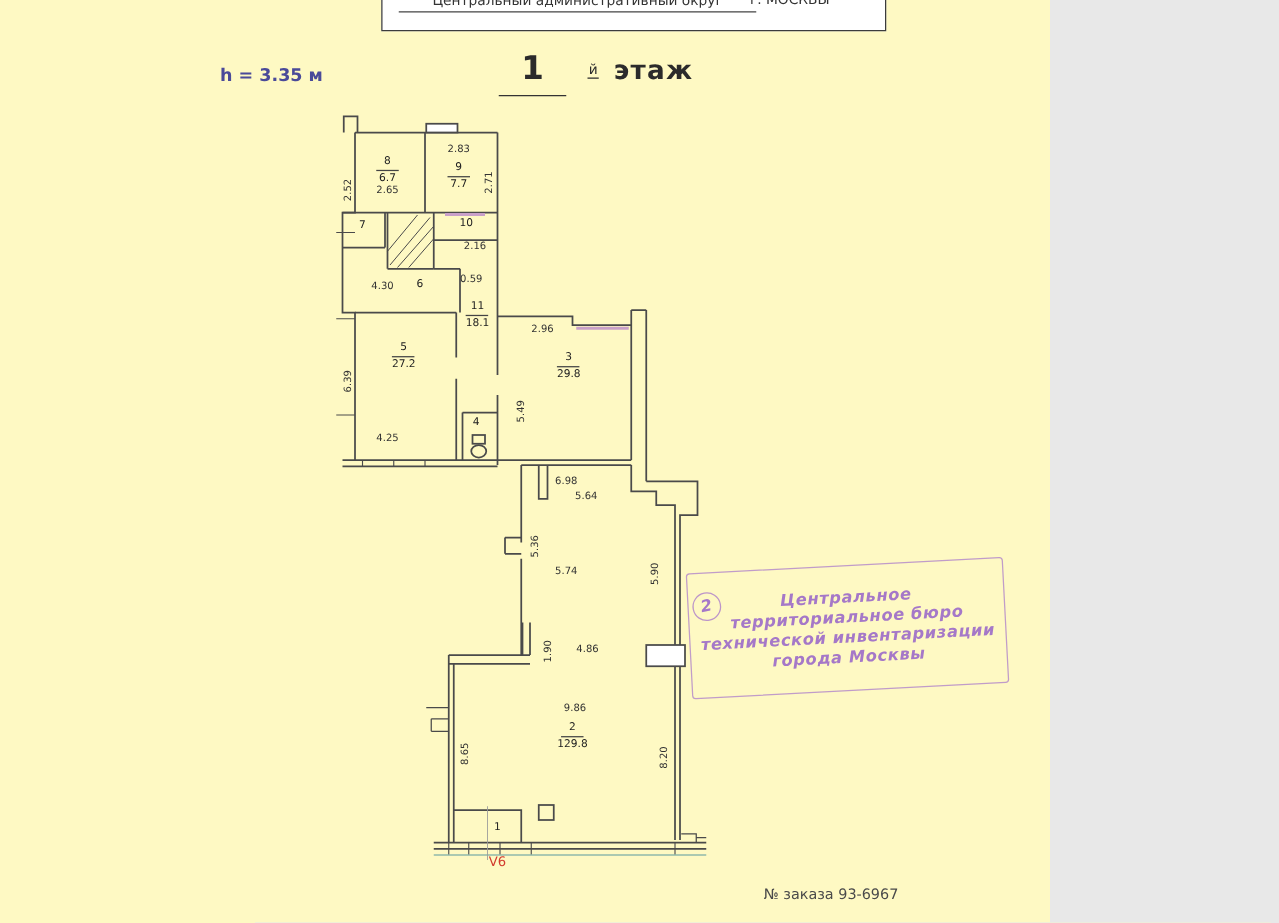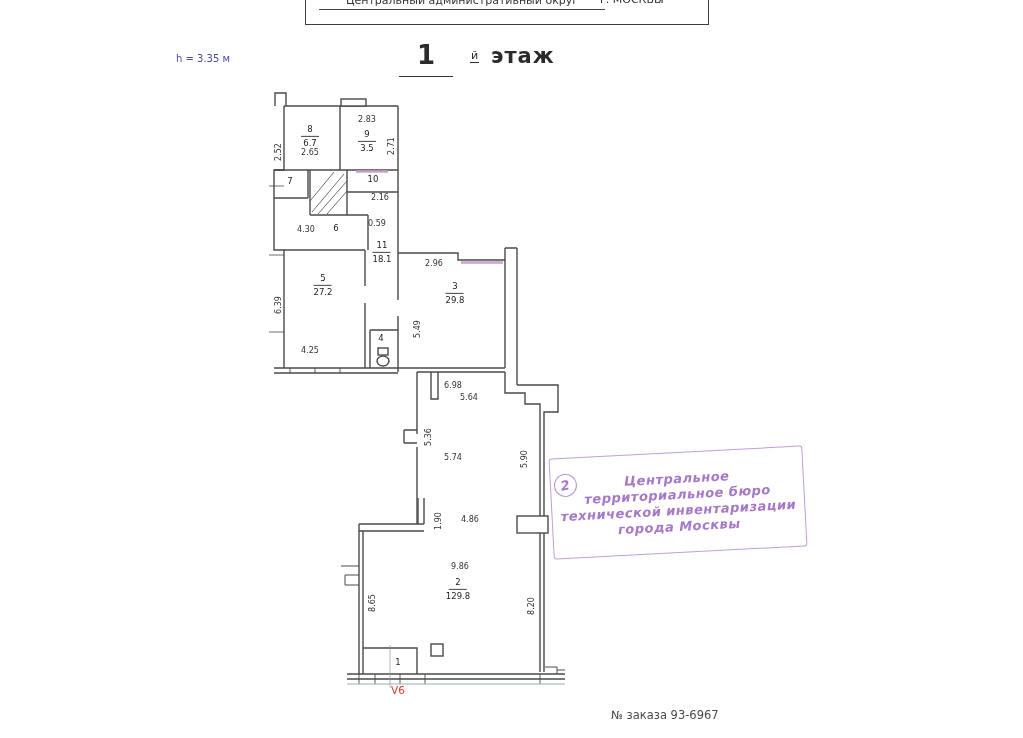--- a/index.html
+++ b/index.html
@@ -1,27 +1,27 @@
 <!DOCTYPE html>
 <html><head>
 <meta charset="utf-8">
 <style>
   html,body{margin:0;padding:0;background:#e8e8e8;}
-  #page{position:relative;width:1023px;height:738px;background:#ffffff;overflow:hidden;
+  #page{position:relative;width:840px;height:738px;background:#fef9c3;overflow:hidden;
         font-family:"DejaVu Sans",sans-serif;color:#2e2e2e;}
 
   
   .hdr-box{position:absolute;left:305px;top:-10px;width:402px;height:33px;
            border:1.6px solid #3c3c3c;background:#fff;}
   .hdr-district{position:absolute;left:13px;top:3px;width:286px;text-align:center;
                 font-size:11px;color:#333;border-bottom:1.2px solid #444;padding-bottom:2px;}
   .hdr-city{position:absolute;left:294px;top:2px;font-size:11px;color:#333;}
 
   
-  .h-note{position:absolute;left:176px;top:53px;font-size:10px;font-weight:normal;color:#4a4a99;}
+  .h-note{position:absolute;left:176px;top:53px;font-size:14px;font-weight:bold;color:#4a4a99;}
   .floor-num{position:absolute;left:399px;top:40px;width:54px;text-align:center;
              font-size:26px;font-weight:bold;color:#2b2b2b;border-bottom:1.6px solid #333;height:36px;}
   .floor-suffix{position:absolute;left:470px;top:49px;font-size:11px;color:#2b2b2b;
                 border-bottom:1px solid #2b2b2b;padding:0 1px;}
   .floor-word{position:absolute;left:491px;top:44px;font-size:21px;font-weight:bold;
               letter-spacing:1px;color:#2b2b2b;}
 
   
   #walls{position:absolute;left:0;top:0;}
   #label-layer{position:absolute;left:0;top:0;width:1023px;height:738px;pointer-events:none;}
@@ -130,21 +130,21 @@
 
   <div id="label-layer">
       <div class="room-label" style="left: 310px; top: 136px;">
         <span>8</span>
         <span class="frac"></span>
         <span>6.7</span>
       </div>
       <div class="room-label" style="left: 367px; top: 141px;">
         <span>9</span>
         <span class="frac"></span>
-        <span>3.5</span>
+        <span>7.7</span>
       </div>
       <div class="room-label" style="left: 290px; top: 181px;">
         <span>7</span>
       </div>
       <div class="room-label" style="left: 373px; top: 179px;">
         <span>10</span>
       </div>
       <div class="room-label" style="left: 336px; top: 228px;">
         <span>6</span>
       </div>

